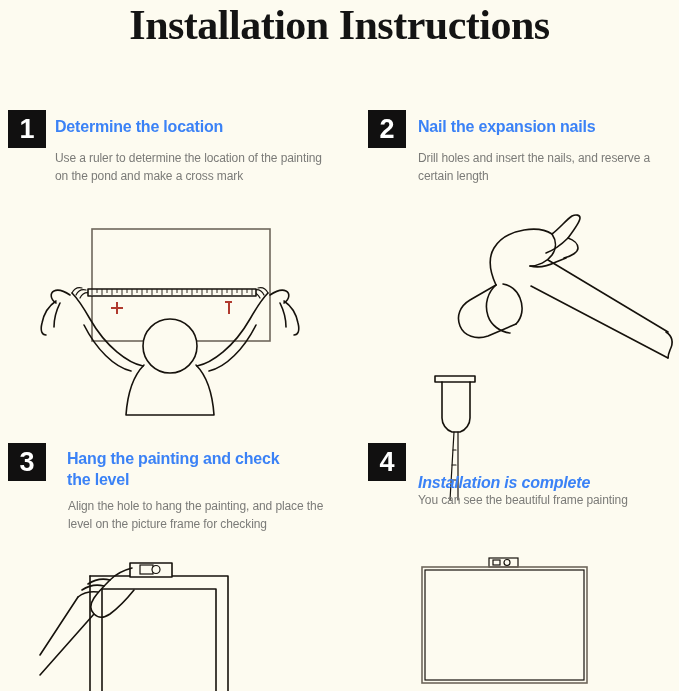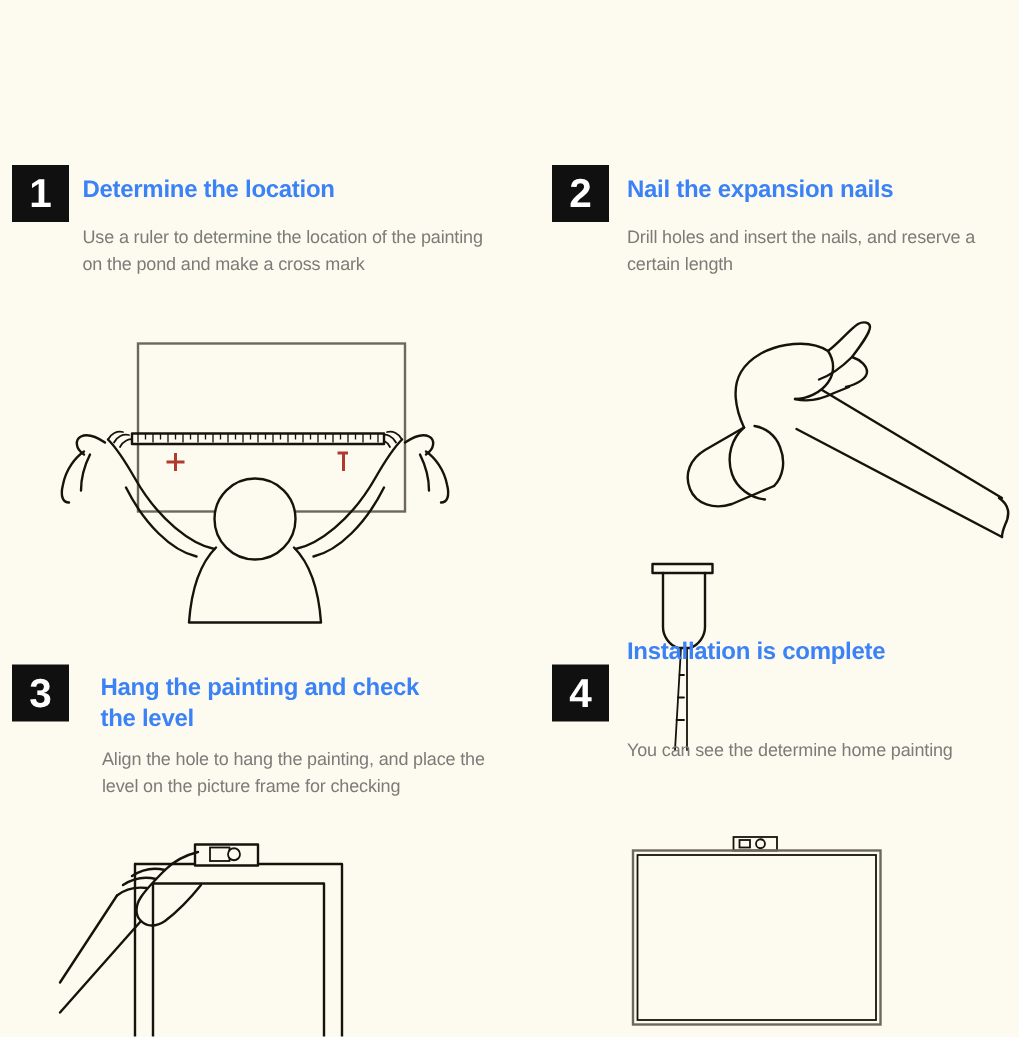--- a/index.html
+++ b/index.html
@@ -67,20 +67,21 @@
   .frame-fill{fill:#fdfbf0;stroke:#6e675c;stroke-width:1.6;}
   .red{stroke:#b03a2e;stroke-width:2;fill:none;stroke-linecap:butt;}
   .tickline{stroke:#16120c;stroke-width:0.9;}
   .white-fill{fill:#fdfbf0;}
 </style>
 </head>
 <body>
 
 <div class="page">
 
+  <div class="title">Installation Instructions</div>
 
   <div class="step">
     <div class="badge" style="left:8px;top:110px;">1</div>
     <div class="heading" style="left:55px;top:116px;width:290px;">Determine the location</div>
     <div class="body" style="left:55px;top:150px;width:280px;">Use a ruler to determine the location of the painting on the pond and make a cross mark</div>
 
     <div class="art" style="left:10px;top:215px;">
       <svg width="320" height="210" viewBox="0 0 320 210">
 
         <rect class="frame-fill" x="82" y="14" width="178" height="112"></rect>
@@ -227,22 +228,22 @@
         <path class="ln" d="M58 32 C50 31 43 33 38 37"></path>
 
         <path class="ln" d="M54 54 L0 115"></path>
         <path class="ln" d="M38 37 L0 95"></path>
       </svg>
     </div>
   </div>
 
   <div class="step">
     <div class="badge" style="left:368px;top:443px;">4</div>
-    <div class="heading" style="left:418px;top:424px;width:250px;">Installation is complete</div>
-    <div class="body" style="left:418px;top:492px;width:250px;">You can see the determine home painting</div>
+    <div class="heading" style="left:418px;top:472px;width:250px;font-style:italic;">Installation is complete</div>
+    <div class="body" style="left:418px;top:492px;width:250px;">You can see the beautiful frame painting</div>
 
     <div class="art" style="left:400px;top:552px;">
       <svg width="279" height="139" viewBox="0 0 279 139">
 
         <rect class="ln-thin white-fill" x="89" y="6" width="29" height="9"></rect>
         <rect class="ln-thin white-fill" x="93" y="8" width="7" height="5"></rect>
         <circle class="ln-thin white-fill" cx="107" cy="10.5" r="3"></circle>
 
         <rect class="frame-ln" x="22" y="15" width="165" height="116" fill="#fdfcf3"></rect>
         <rect class="ln-thin" x="25" y="18" width="159" height="110" fill="#fdfcf3"></rect>

